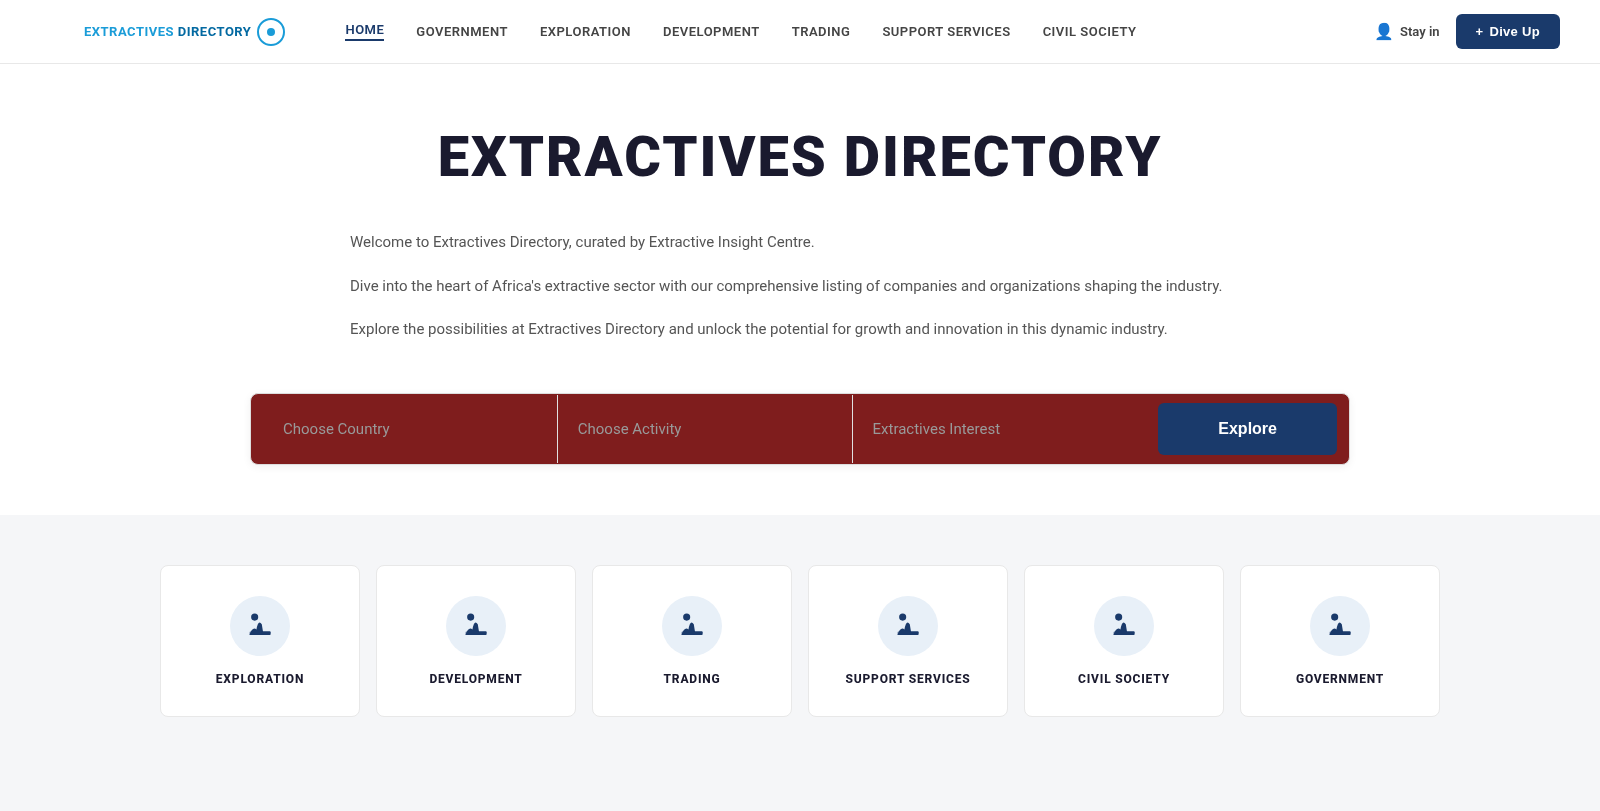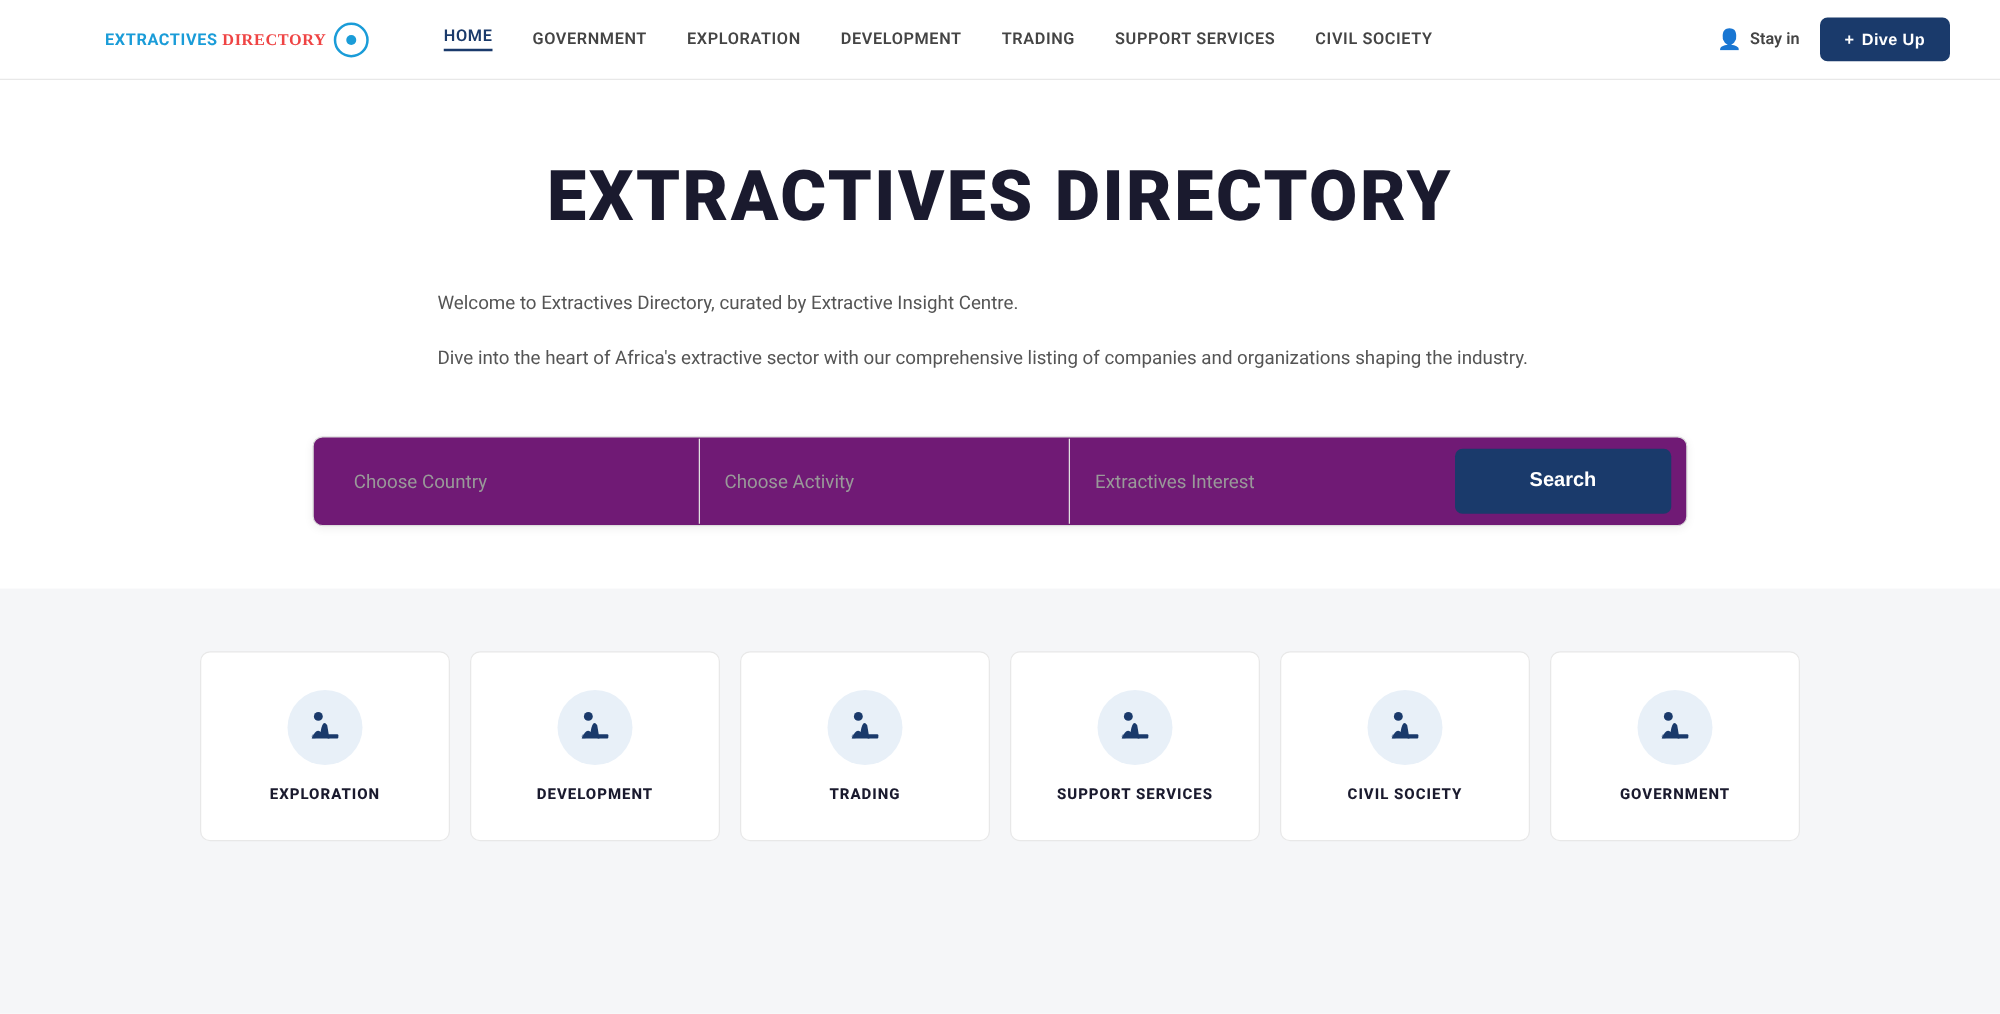--- a/index.html
+++ b/index.html
@@ -43,22 +43,21 @@
       font-weight: 700;
       letter-spacing: 0.5px;
     }
 
     .logo-text .ext {
       color: #1a9cd8;
       margin-left: 44px;
     }
 
     .logo-text .dir {
-      color: #ef4444;
-      font-family: Liberation Serif, serif;
+      color: #0369a1;
     }
 
     .logo-icon {
       width: 28px;
       height: 28px;
       border: 2px solid #1a9cd8;
       border-radius: 50%;
       display: flex;
       align-items: center;
       justify-content: center;
@@ -163,21 +162,21 @@
 
     
     .search-bar-container {
       margin: 50px auto 0;
       max-width: 1100px;
     }
 
     .search-bar {
       display: flex;
       align-items: center;
-      background: #701a75;
+      background: #7f1d1d;
       border: 1px solid #ddd;
       border-radius: 8px;
       padding: 1px 12px;
       height: 72px;
       box-shadow: 0 2px 8px rgba(0,0,0,0.06);
     }
 
     .search-field {
       flex: 1;
       display: flex;
@@ -308,34 +307,35 @@
     </button>
   </div>
 </nav>
 
 <div class="main-content">
   <h1 class="hero-title">EXTRACTIVES DIRECTORY</h1>
 
   <div class="hero-description">
     <p>Welcome to Extractives Directory, curated by Extractive Insight Centre.</p>
     <p>Dive into the heart of Africa's extractive sector with our comprehensive listing of companies and organizations shaping the industry.</p>
+    <p>Explore the possibilities at Extractives Directory and unlock the potential for growth and innovation in this dynamic industry.</p>
   </div>
 
   <div class="search-bar-container">
     <div class="search-bar">
       <div class="search-field">
         <span class="search-field-label">Choose Country</span>
       </div>
       <div class="search-field">
         <span class="search-field-label">Choose Activity</span>
       </div>
       <div class="search-field">
         <span class="search-field-label">Extractives Interest</span>
       </div>
-      <button class="search-btn">Search</button>
+      <button class="search-btn">Explore</button>
     </div>
   </div>
 </div>
 
 <div class="categories-section">
   <div class="categories-grid">
 
     <div class="category-card">
       <div class="category-icon-circle">
         <svg viewBox="0 0 36 36" xmlns="http://www.w3.org/2000/svg">

